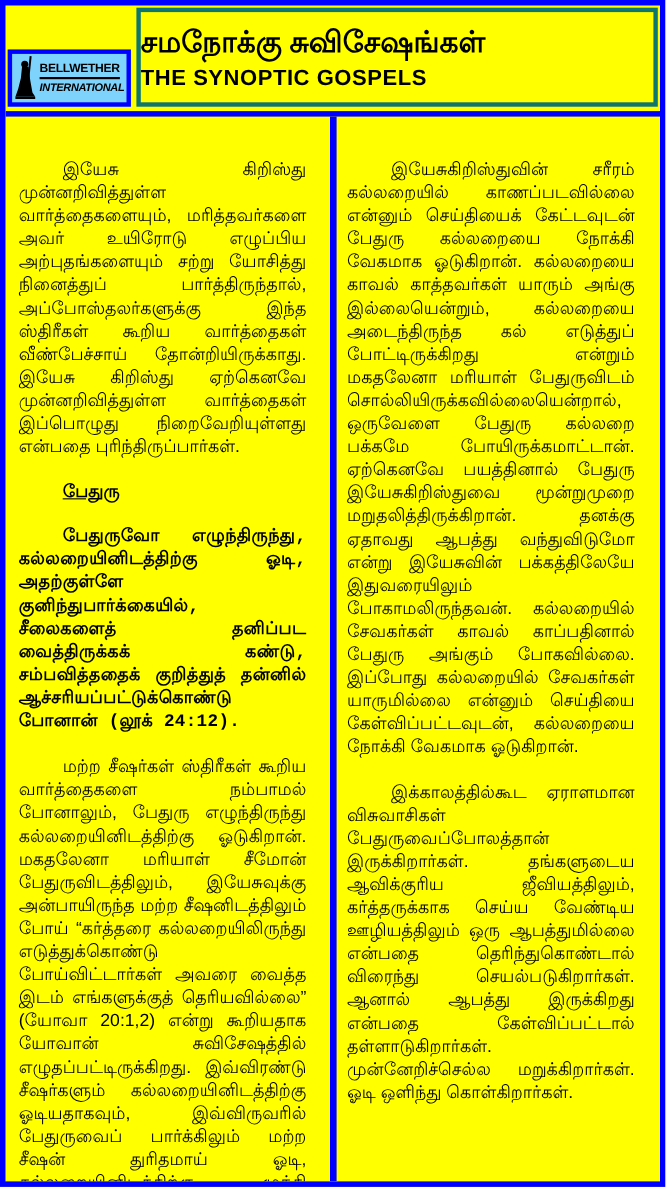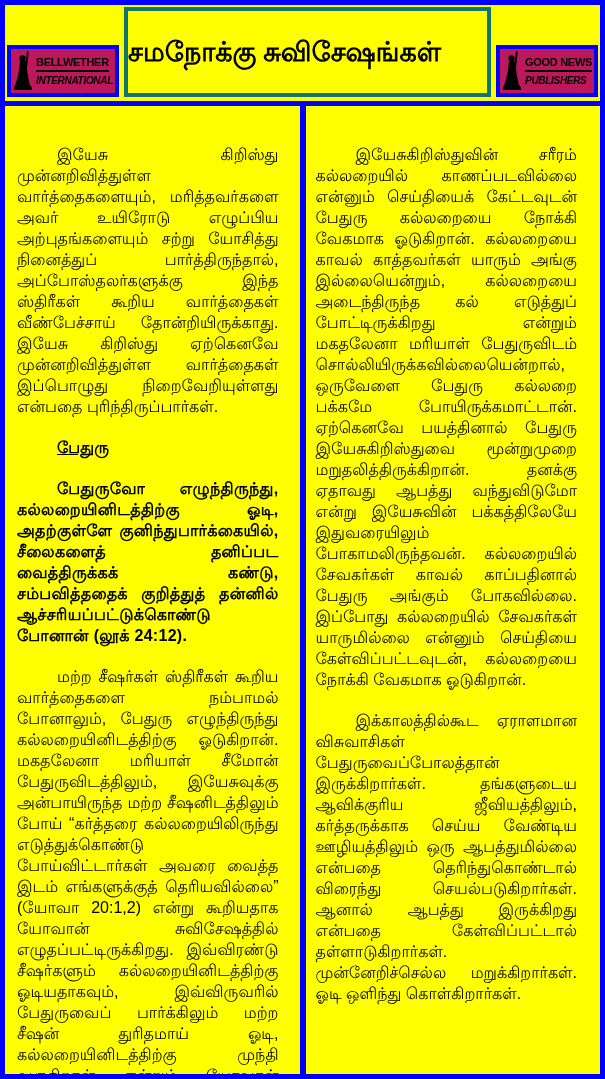--- a/index.html
+++ b/index.html
@@ -10,21 +10,21 @@
     display: flex; flex-direction: column;
     padding: 2px;
     font-family: "Liberation Sans", sans-serif;
     color: #000000;
     overflow: hidden;
   }
   
   .header { flex: 0 0 70px; display: flex; gap: 5px; margin-bottom: 4px; }
   .logo-box {
     flex: 0 0 97px; box-sizing: border-box; border: 4px solid #0000FF;
-    background: #be185d; display: flex; align-items: center; justify-content: center;
+    background: #7dd3fc; display: flex; align-items: center; justify-content: center;
     gap: 3px; padding: 2px; margin-top: 38px;
   }
   .logo-figure { flex: 0 0 auto; display: block; }
   .logo-text { display: flex; flex-direction: column; align-items: flex-start; }
   .logo-line1 {
     font-family: "Liberation Sans", sans-serif; font-weight: bold; font-size: 11px;
     line-height: 13px; letter-spacing: -0.3px; border-bottom: 2px solid #000;
     padding-bottom: 1px; white-space: nowrap;
   }
   .logo-line2 {
@@ -55,21 +55,21 @@
   .col-divider { flex: 0 0 6px; background: #0000FF; }
   .column p {
     margin: 0 0 20px 0; text-align: justify; text-indent: 40px;
     font-size: 16px; line-height: 21px; color: #000;
   }
   .section-heading {
     font-family: "Liberation Serif", serif; font-weight: bold; font-size: 19px;
     margin: 24px 0 26px 0; text-indent: 0; text-decoration: underline;
   }
   .quote-para {
-    font-family: Liberation Sans, sans-serif; font-weight: bold;
+    font-family: Liberation Mono, monospace; font-weight: bold;
     letter-spacing: 0.3px;
   }
 </style>
 </head>
 <body>
 
 <div class="page">
 
   <div class="header">
 
@@ -83,36 +83,23 @@
         </g>
       </svg>
       <div class="logo-text">
         <span class="logo-line1">BELLWETHER</span>
         <span class="logo-line2">INTERNATIONAL</span>
       </div>
     </div>
 
     <div class="title-box">
       <div class="title-tamil">சமநோக்கு சுவிசேஷங்கள்</div>
+      <div class="title-english">THE SYNOPTIC GOSPELS</div>
     </div>
 
-    <div class="logo-box">
-      <svg class="logo-figure" width="20" height="40" viewBox="0 0 20 40" aria-hidden="true">
-        <g fill="#000000">
-          <rect x="12.2" y="0" width="1.8" height="34" transform="rotate(6 13 17)"></rect>
-          <circle cx="9.5" cy="7.5" r="3.2"></circle>
-          <path d="M7 10 L13 10 L14.5 22 L16.5 33 L19 37 L1 37 L3.5 30 L6 20 Z"></path>
-          <path d="M1 37 L19 37 L19 39 L1 39 Z"></path>
-        </g>
-      </svg>
-      <div class="logo-text">
-        <span class="logo-line1">GOOD NEWS</span>
-        <span class="logo-line2">PUBLISHERS</span>
-      </div>
-    </div>
 
   </div>
 
   <div class="header-rule"></div>
 
   <div class="columns">
 
     <div class="column">
       <p>இயேசு கிறிஸ்து முன்னறிவித்துள்ள வார்த்தைகளையும், மரித்தவர்களை அவர் உயிரோடு எழுப்பிய அற்புதங்களையும் சற்று யோசித்து நினைத்துப் பார்த்திருந்தால், அப்போஸ்தலர்களுக்கு இந்த ஸ்திரீகள் கூறிய வார்த்தைகள் வீண்பேச்சாய் தோன்றியிருக்காது. இயேசு கிறிஸ்து ஏற்கெனவே முன்னறிவித்துள்ள வார்த்தைகள் இப்பொழுது நிறைவேறியுள்ளது என்பதை புரிந்திருப்பார்கள்.</p>
       <p class="section-heading">பேதுரு</p>

